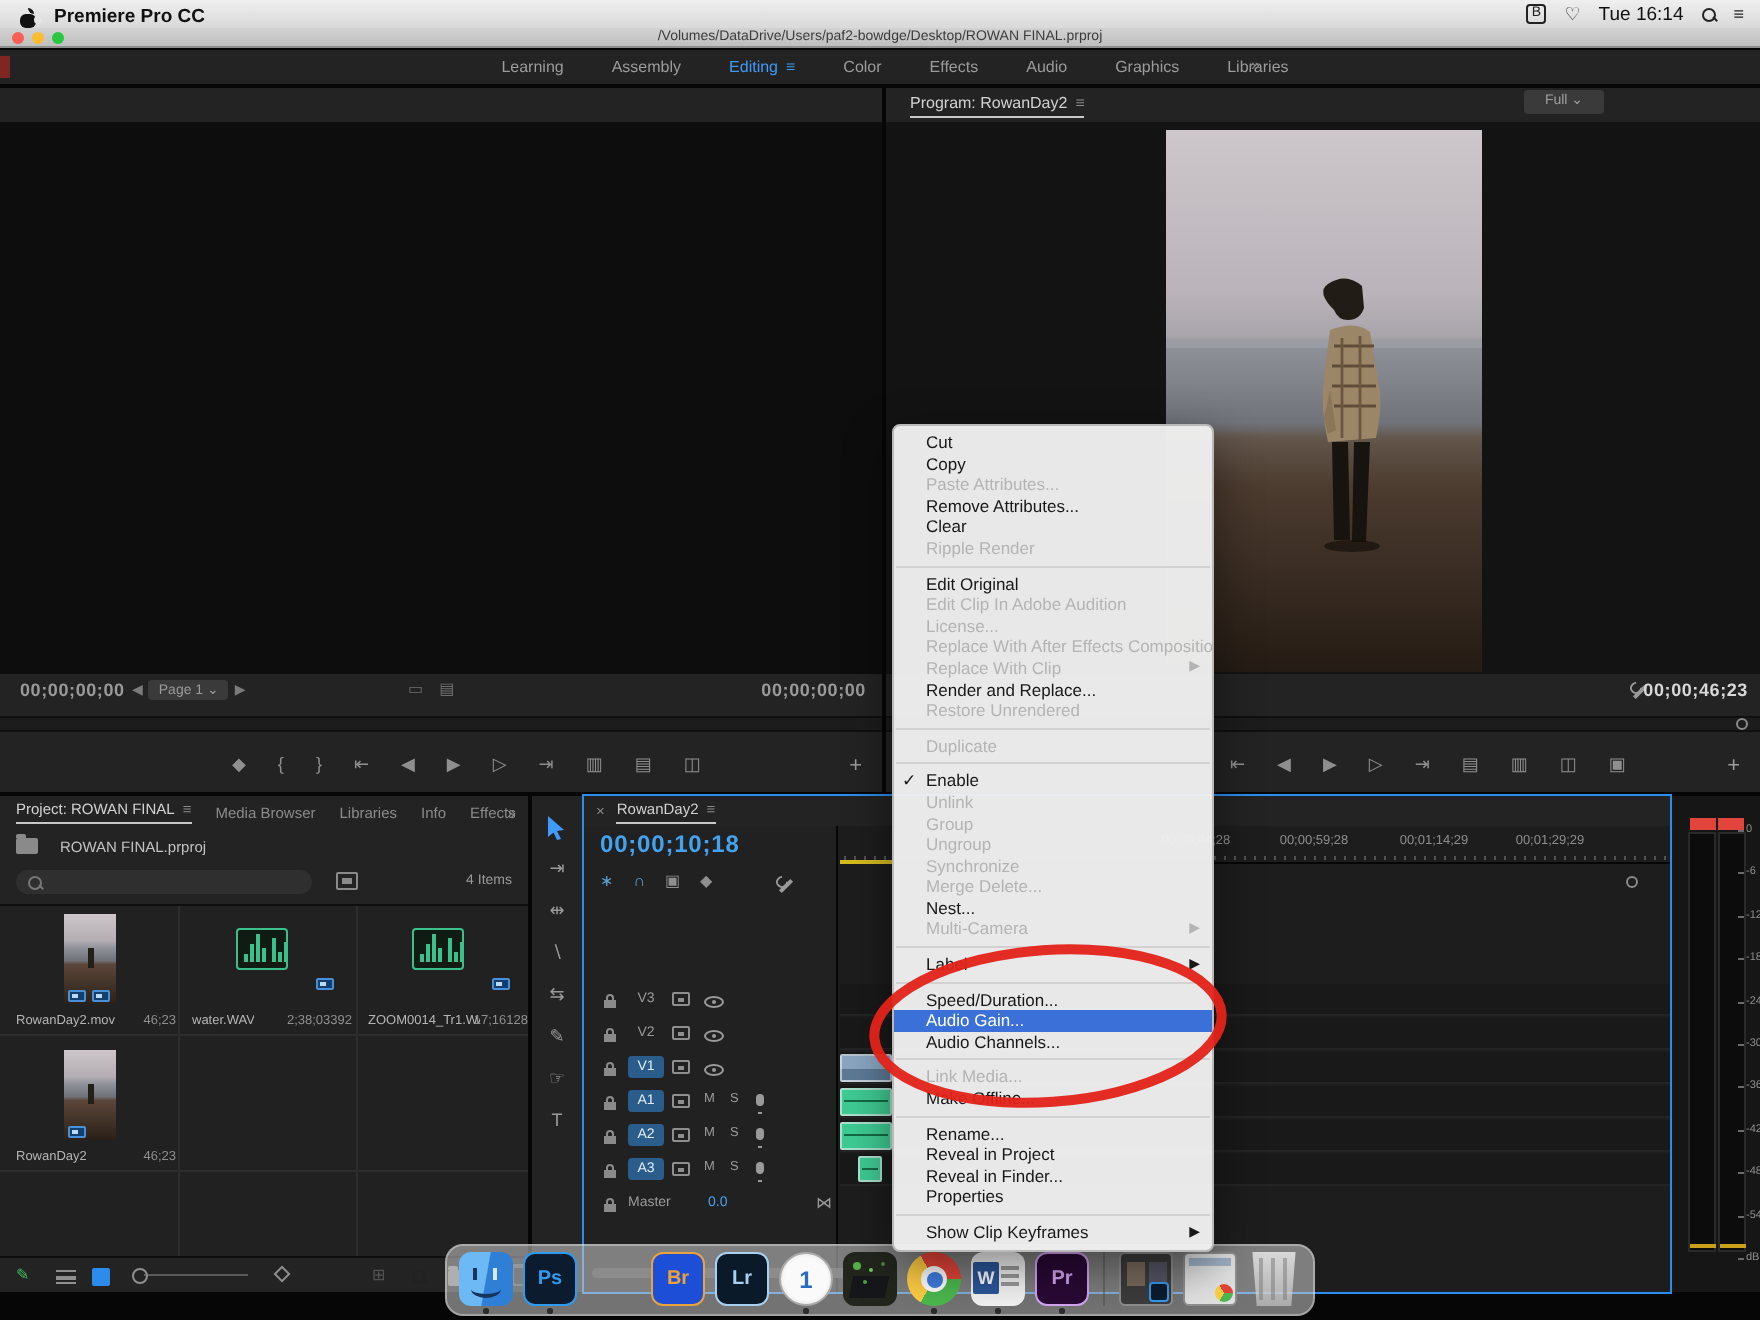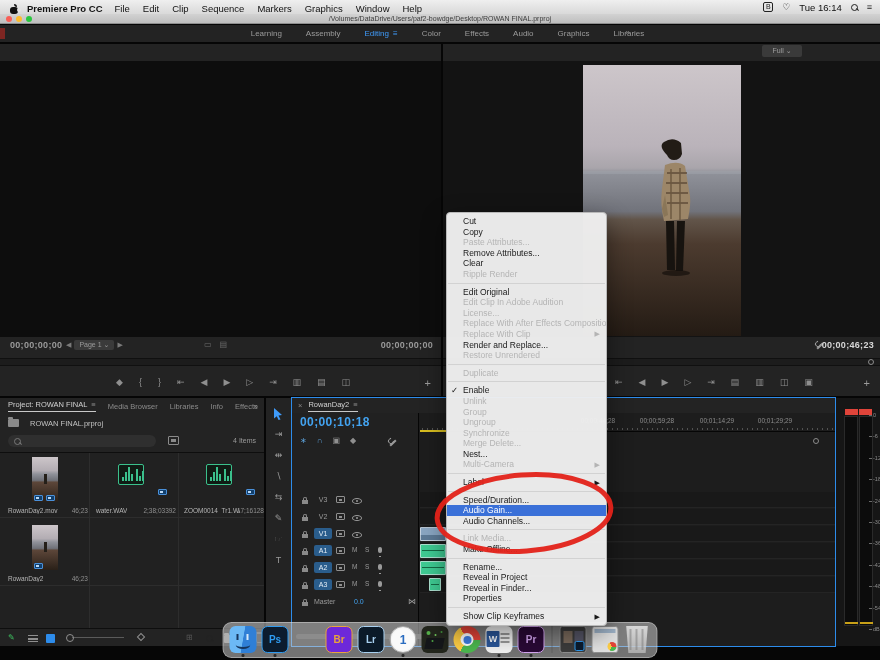--- a/index.html
+++ b/index.html
@@ -223,21 +223,20 @@
 
 <div id="screen">
 
   <div class="menubar">
     <span class="apple">
         <span class="a-body"></span>
         <span class="a-bite"></span>
         <span class="a-leaf"></span>
       </span>
     <span class="mb-app">Premiere Pro CC</span>
-    <span id="mb-items"><span class="mb-item">File</span><span class="mb-item">Edit</span><span class="mb-item">Clip</span><span class="mb-item">Sequence</span><span class="mb-item">Markers</span><span class="mb-item">Graphics</span><span class="mb-item">Window</span><span class="mb-item">Help</span></span>
     <span class="mb-right">
       <span class="mb-bapp">B</span>
       <span class="mb-heart">♡</span>
       <span class="mb-clock">Tue 16:14</span>
       <span class="mag"></span>
       <span class="mb-nc">≡</span>
     </span>
   </div>
 
   <div class="titlebar">
@@ -290,20 +289,23 @@
           <span>⇥</span>
           <span>▥</span>
           <span>▤</span>
           <span>◫</span>
         </span>
       <span class="plus-btn" style="right:10px;">+</span>
     </div>
   </div>
 
   <div class="program-panel">
+    <div class="ptabs" id="program-tabs">
+        <span class="ptab active">Program: RowanDay2<span class="tmenu">≡</span></span>
+      </div>
     <div class="program-view">
       <div class="frame">
         <svg width="158" height="271" viewBox="0 0 158 271">
           <rect x="0" y="106" width="158" height="3" fill="#9fa2aa" opacity="0.6"></rect>
           <path d="M84 90 q-9 -9 -3 -13 q9 -6 17 1 l1 11 q-2 6 -8 6 q-5 0 -7 -5 z" fill="#221c16"></path>
           <path d="M82 100 q13 -5 20 1 l5 30 q1 9 -2 23 l-24 2 q-4 -17 -2 -32 z" fill="#9c8668"></path>
           <path d="M84 108 h20 M83 118 h21 M83 128 h22 M84 138 h21" stroke="#5f4c38" stroke-width="1.6" fill="none"></path>
           <path d="M88 104 v50 M97 103 v52" stroke="#6b573f" stroke-width="1.4" fill="none"></path>
           <path d="M82 130 l-3 14 2 8 4 -2 z" fill="#8a7658"></path>
           <path d="M83 156 l8 0 1 49 -8 0 z" fill="#17130f"></path>
@@ -690,21 +692,21 @@
   <div class="dock" id="dock">
       <span class="dslot">
         <span class="dicon d-finder"></span>
         <span class="ddot"></span>
       </span>
       <span class="dslot">
         <span class="dicon d-adobe" style="background: rgb(12, 28, 46); color: rgb(47, 155, 240); border: 1px solid rgb(47, 155, 240);">Ps</span>
         <span class="ddot"></span>
       </span>
       <span class="dslot">
-        <span class="dicon d-adobe" style="background: #6d28d9; color: rgb(232, 163, 61); border: 1px solid rgb(232, 163, 61); margin-left: 32px;">Br</span>
+        <span class="dicon d-adobe" style="background: #1d4ed8; color: rgb(232, 163, 61); border: 1px solid rgb(232, 163, 61); margin-left: 32px;">Br</span>
         <span class="ddot off"></span>
       </span>
       <span class="dslot">
         <span class="dicon d-adobe" style="background: rgb(11, 26, 41); color: rgb(168, 208, 240); border: 1px solid rgb(168, 208, 240);">Lr</span>
         <span class="ddot off"></span>
       </span>
       <span class="dslot">
         <span class="dicon d-c1">1</span>
         <span class="ddot"></span>
       </span>

